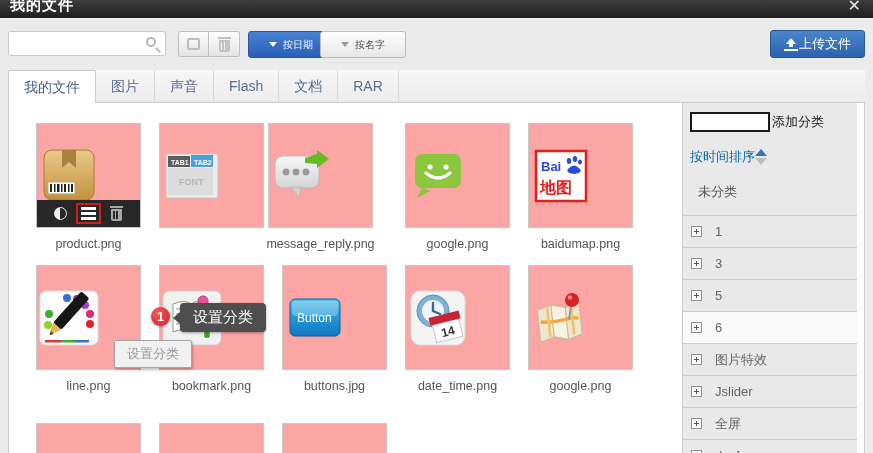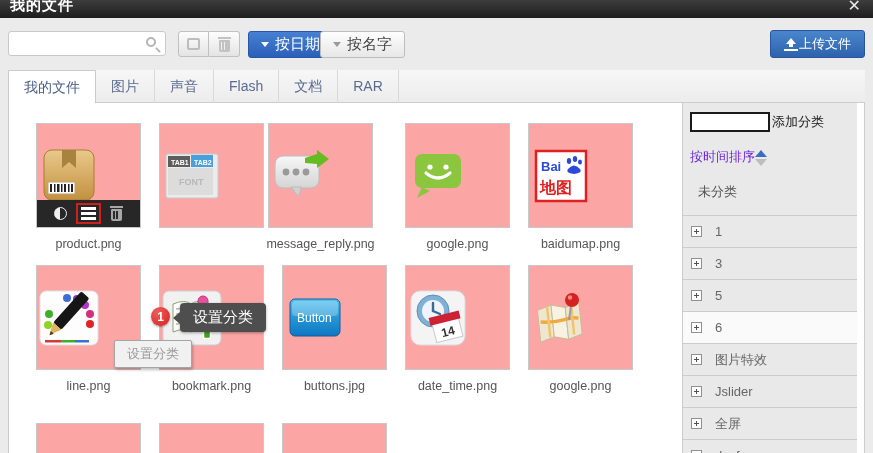--- a/index.html
+++ b/index.html
@@ -20,21 +20,21 @@
   .mag { position:absolute; right:9px; top:5px; width:10px; height:10px; border:2px solid #b5b5b5; border-radius:50%; }
   .mag::after { content:""; position:absolute; left:9px; top:8px; width:2px; height:6px; background:#b5b5b5; transform:rotate(-45deg); }
   .btn-group { position:absolute; left:178px; top:13px; display:flex; }
   .mini-btn { width:31px; height:26px; background:linear-gradient(#fdfdfd,#e4e4e4); border:1px solid #c0c0c0;
     display:flex; align-items:center; justify-content:center; cursor:pointer; }
   .mini-btn + .mini-btn { border-left:none; }
   .mini-btn:first-child { border-radius:3px 0 0 3px; }
   .mini-btn:last-child { border-radius:0 3px 3px 0; }
   .square-ic { width:13px; height:12px; border:2px solid #bdbdbd; border-radius:2px; }
   .btn { position:absolute; top:13px; height:27px; border-radius:3px; display:flex; align-items:center; gap:6px;
-    padding:0 12px; font-size:15px; cursor:pointer; }
+    padding:0 20px; font-size:10px; cursor:pointer; }
   .btn-blue { left:248px; background:linear-gradient(#4781d2,#2a5fb8); border:1px solid #2a57a5; color:#fff; }
   .btn-gray { left:320px; background:linear-gradient(#fefefe,#e7e7e7); border:1px solid #bdbdbd; color:#444; }
   .caret { width:0; height:0; border-left:4px solid transparent; border-right:4px solid transparent; border-top:5px solid #fff; }
   .caret.gray { border-top-color:#9a9a9a; }
   .btn-upload { position:absolute; right:8px; top:12px; height:28px; border-radius:3px; display:flex; align-items:center;
     gap:1px; padding:0 13px; font-size:13px; color:#fff; cursor:pointer;
     background:linear-gradient(#4a86cc,#2d62ad); border:1px solid #28559c; }
   .up-ic { position:relative; width:14px; height:13px; }
   .up-ic .tri { position:absolute; left:2px; top:0; width:0; height:0; border-left:5px solid transparent; border-right:5px solid transparent; border-bottom:6px solid #fff; }
   .up-ic .stem { position:absolute; left:5px; top:5px; width:4px; height:4px; background:#fff; }
@@ -81,21 +81,21 @@
     border-bottom:6px solid transparent; border-right:7px solid #4e4e4e; }
   .tip-light { position:absolute; left:105px; top:237px; background:#f1f1f1; color:#9a9a9a; font-size:13px;
     padding:4px 12px; border:1px solid #a5a5a5; border-radius:2px; z-index:6; box-shadow:1px 2px 3px rgba(0,0,0,.25); }
 
   
   .sidebar { position:absolute; right:7px; top:0; width:175px; height:350px; background:#e9e9e9; border-left:1px solid #ccc; }
   .sb-top { padding:9px 0 0 7px; }
   .sb-add-row { display:flex; align-items:center; }
   .sb-input { width:80px; height:20px; border:2px solid #1a1a1a; background:#fff; border-radius:0; font-size:12px; padding:0 3px; }
   .sb-add-label { font-size:13px; color:#222; margin-left:2px; cursor:pointer; }
-  .sb-sort { display:flex; align-items:flex-end; margin:16px 0 0 0; font-size:13px; color:#6d28d9; cursor:pointer; }
+  .sb-sort { display:flex; align-items:center; margin:16px 0 0 0; font-size:13px; color:#0369a1; cursor:pointer; }
   .sort-ic { display:flex; flex-direction:column; gap:2px; }
   .sort-ic .upt { width:0; height:0; border-left:6px solid transparent; border-right:6px solid transparent; border-bottom:7px solid #3a6fc0; }
   .sort-ic .dnt { width:0; height:0; border-left:6px solid transparent; border-right:6px solid transparent; border-top:7px solid #bdbdbd; }
   .sb-uncat { margin:17px 0 14px 8px; font-size:13px; color:#555; cursor:pointer; }
   .sb-list { border-top:1px solid #ccc; }
   .sb-item { height:32px; display:flex; align-items:center; gap:13px; padding-left:8px;
     border-bottom:1px solid #ccc; font-size:13px; color:#666; cursor:pointer; }
   .sb-item.hl { background:#fafafa; }
   .plus-box { position:relative; width:11px; height:11px; border:1px solid #909090; background:#fdfdfd; flex:0 0 auto; }
   .plus-box::before { content:""; position:absolute; left:2px; top:4px; width:5px; height:1px; background:#555; }

